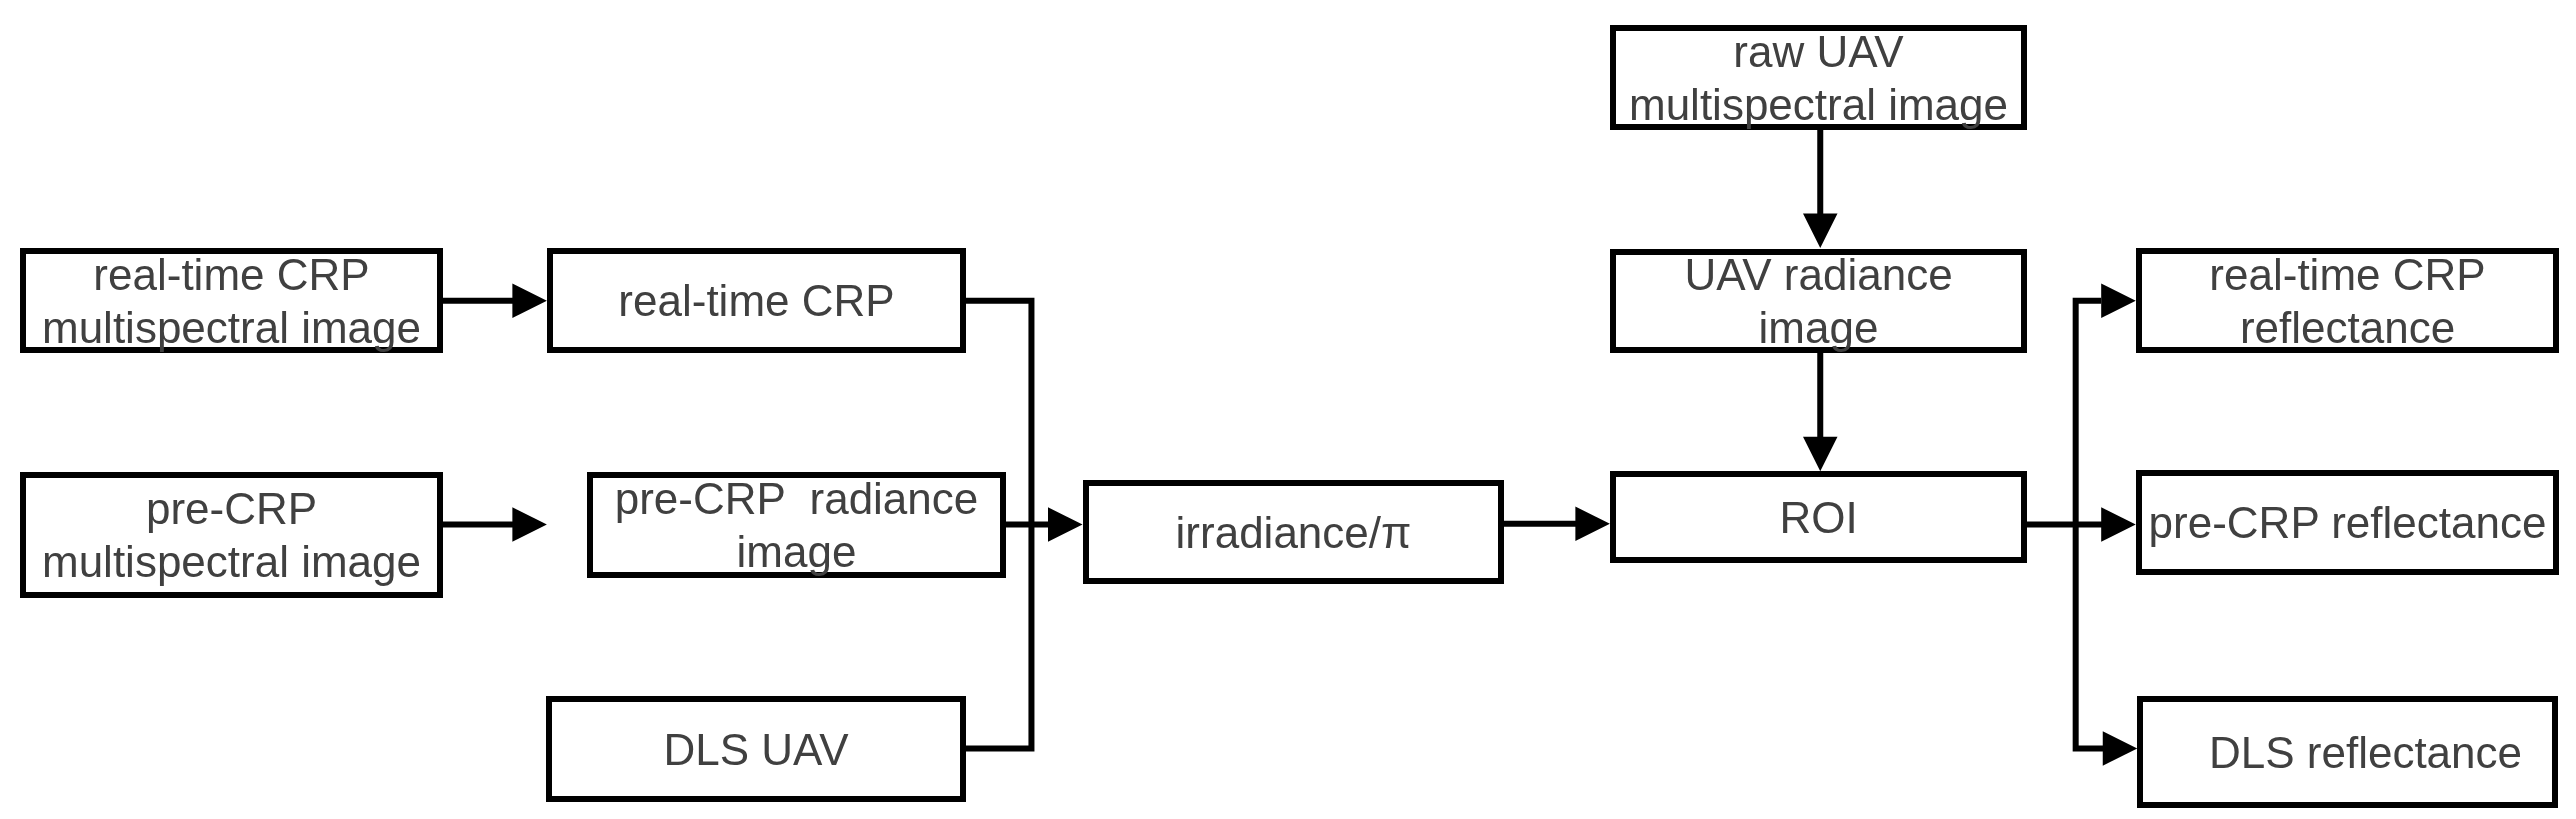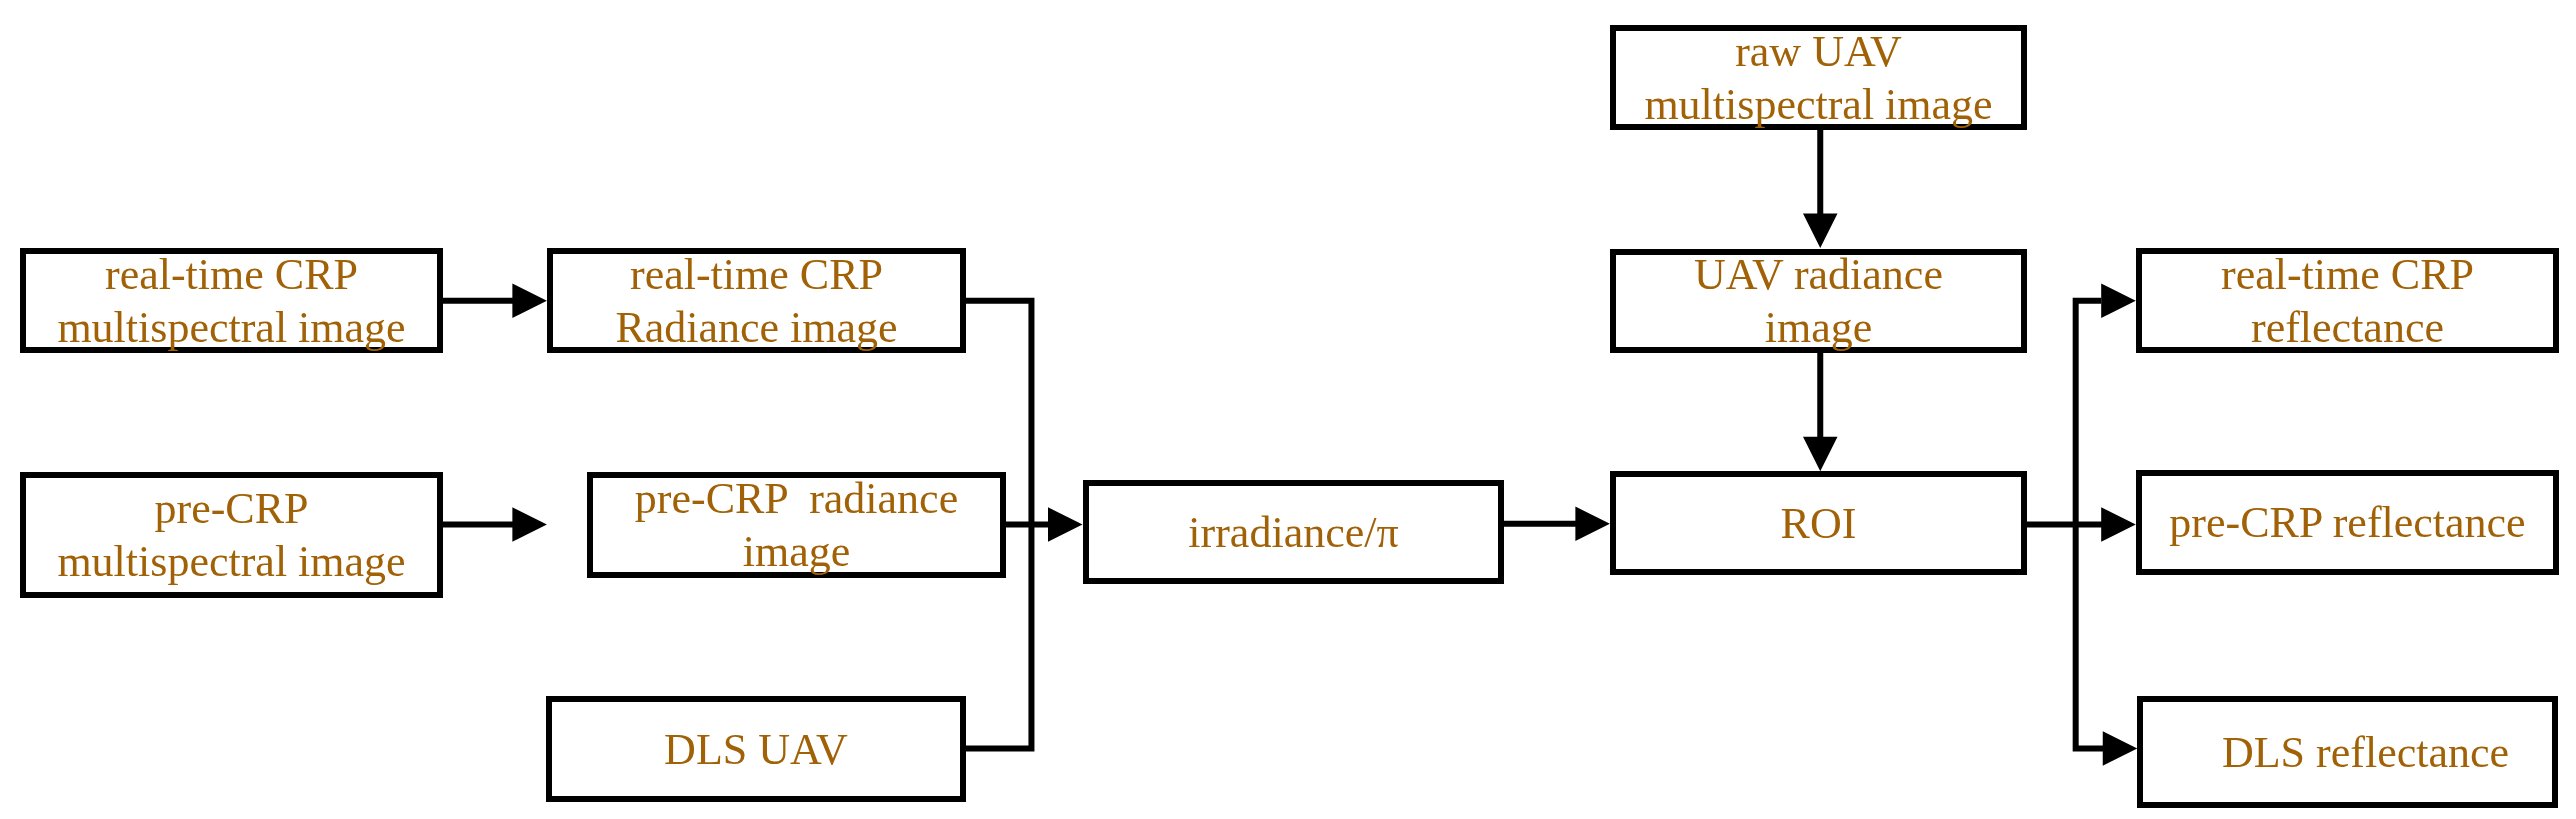--- a/index.html
+++ b/index.html
@@ -5,22 +5,22 @@
   html, body {
     margin: 0;
     padding: 0;
     background: #ffffff;
   }
   #figure {
     position: relative;
     width: 2576px;
     height: 820px;
     background: #ffffff;
-    font-family: Liberation Serif, serif;
-    color: #a16207;
+    font-family: Liberation Sans, sans-serif;
+    color: #404040;
     overflow: hidden;
   }
   #connectors {
     position: absolute;
     left: 0;
     top: 0;
     width: 2576px;
     height: 820px;
   }
   .node {
@@ -93,21 +93,20 @@
     <span class="line">multispectral image</span>
   </div>
 
   <div class="node" style="left:20px;   top:248px; width:423px; height:105px;">
     <span class="line">real-time CRP</span>
     <span class="line">multispectral image</span>
   </div>
 
   <div class="node" style="left:547px;  top:248px; width:419px; height:105px;">
     <span class="line">real-time CRP</span>
-    <span class="line">Radiance image</span>
   </div>
 
   <div class="node" style="left:1610px; top:249px; width:417px; height:104px;text-align:right;">
     <span class="line">UAV radiance</span>
     <span class="line">image</span>
   </div>
 
   <div class="node" style="left:2136px; top:248px; width:423px; height:105px;">
     <span class="line">real-time CRP</span>
     <span class="line">reflectance</span>
@@ -120,21 +119,21 @@
 
   <div class="node" style="left:547px;  top:472px; width:419px; height:106px;margin-left:40px;">
     <span class="line">pre-CRP  radiance</span>
     <span class="line">image</span>
   </div>
 
   <div class="node" style="left:1083px; top:471px; width:421px; height:104px;margin-top:9px;">
     <span class="line">irradiance/π</span>
   </div>
 
-  <div class="node" style="left:1610px; top:471px; width:417px; height:104px;">
+  <div class="node" style="left:1610px; top:471px; width:417px; height:92px;">
     <span class="line">ROI</span>
   </div>
 
   <div class="node" style="left:546px;  top:696px; width:420px; height:106px;">
     <span class="line">DLS UAV</span>
   </div>
 
   <div class="node" style="left:2136px; top:470px; width:423px; height:105px;">
     <span class="line">pre-CRP reflectance</span>
   </div>

